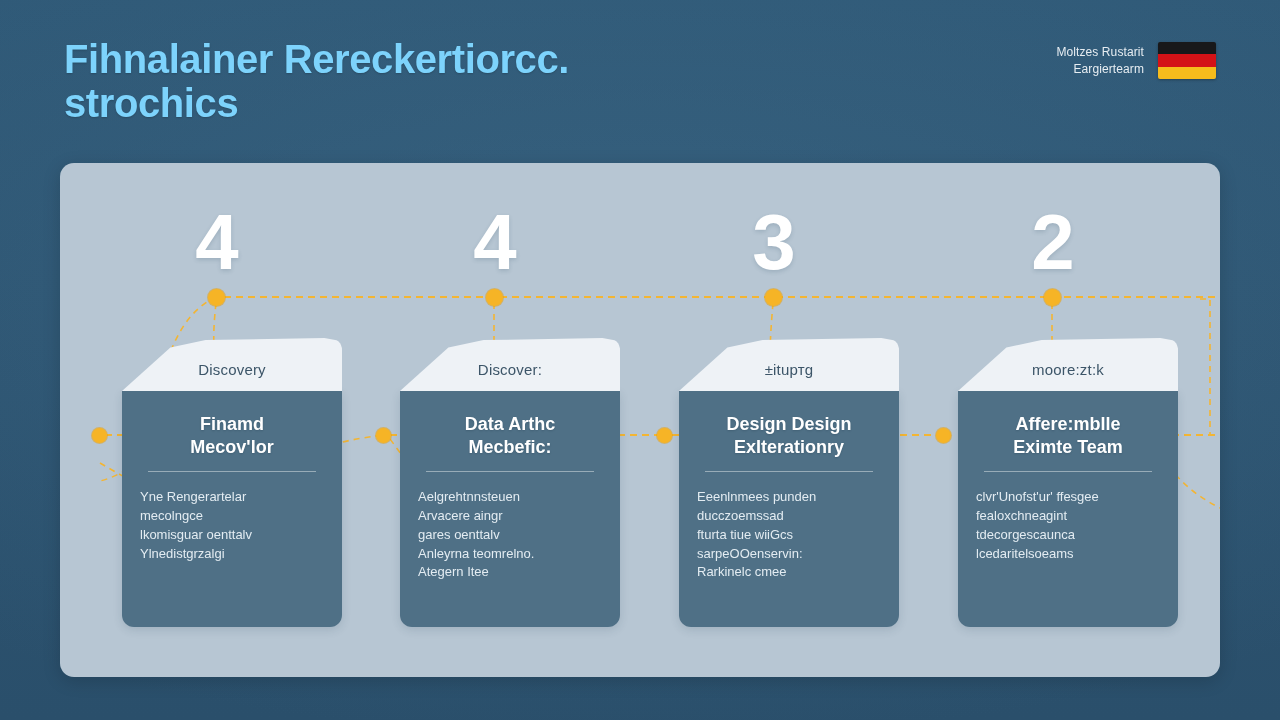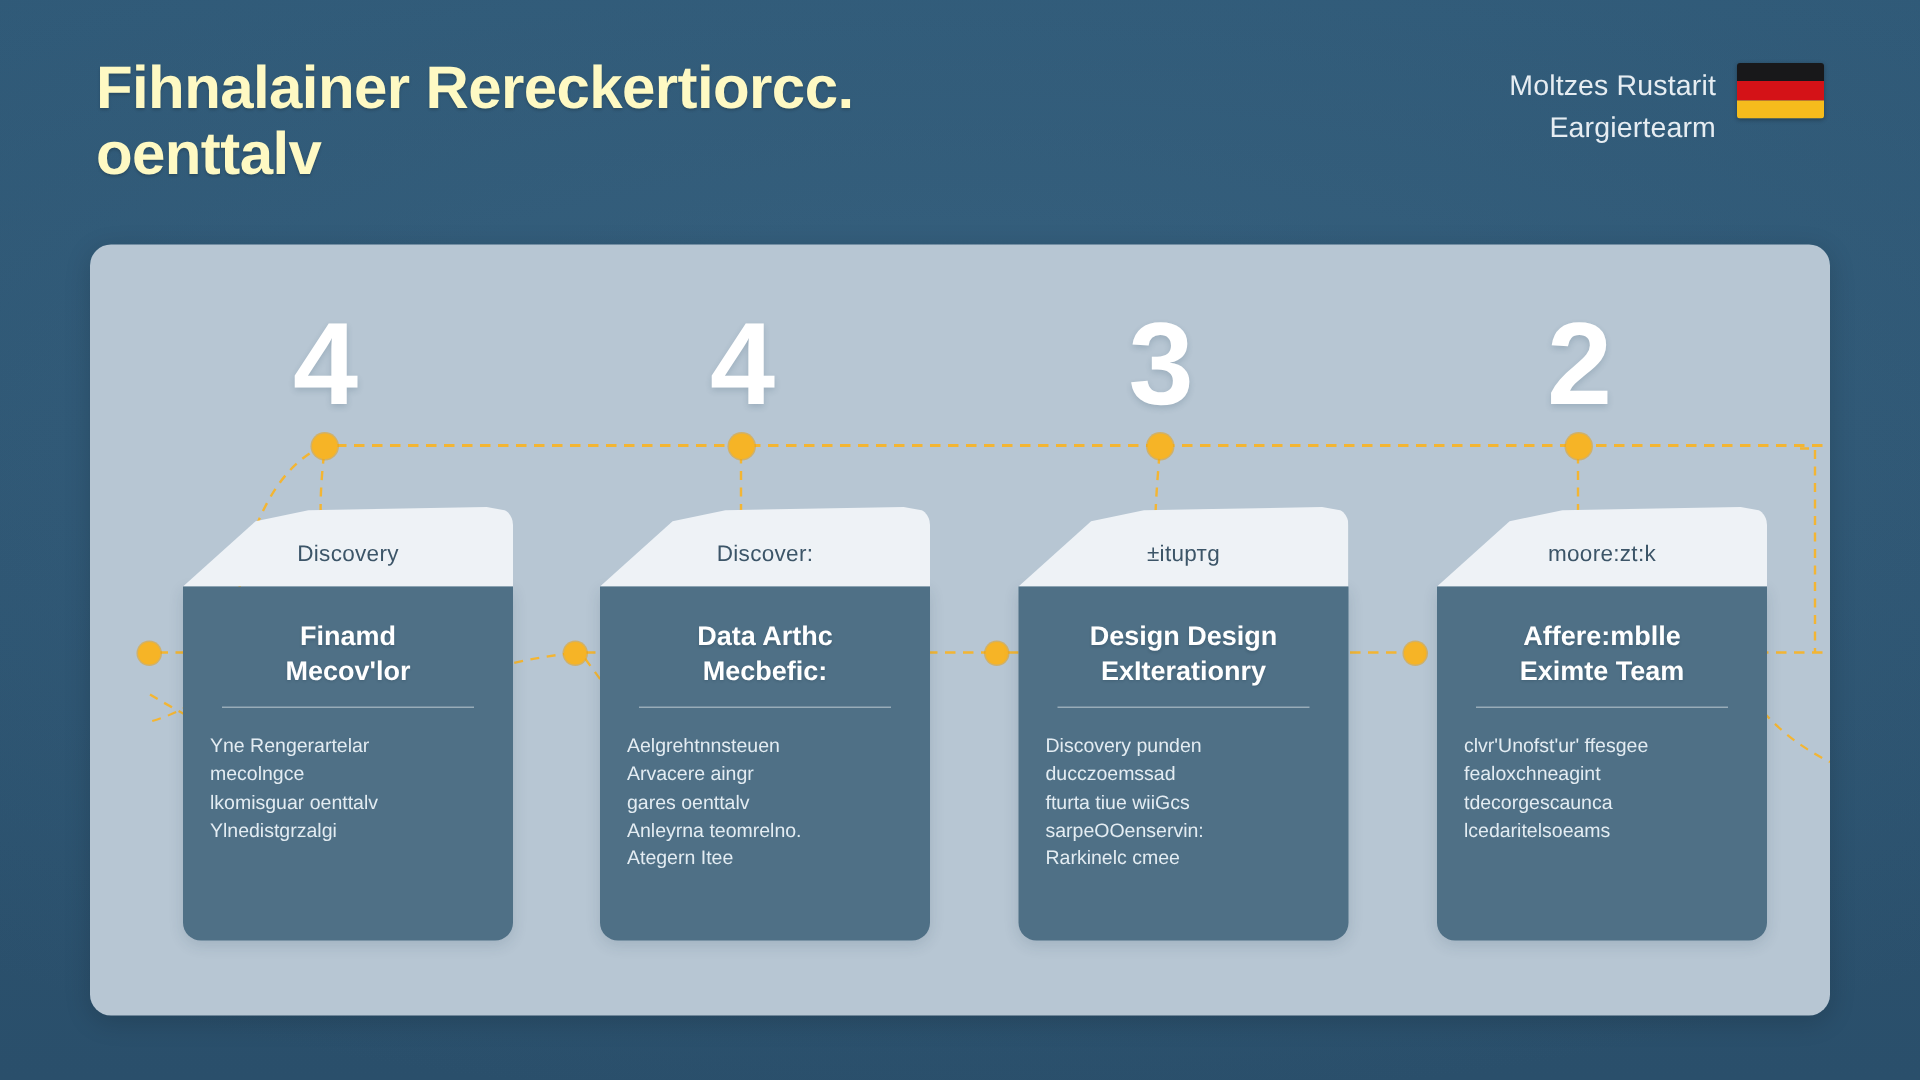--- a/index.html
+++ b/index.html
@@ -32,21 +32,21 @@
     top: 0; left: 0; right: 0;
     height: 160px;
   }
   .title-block {
     position: absolute;
     left: 64px;
     top: 38px;
     width: 640px;
   }
   .title-line {
-    color: #fef9c3;
+    color: #7dd3fc;
     font-size: 40px;
     font-weight: bold;
     line-height: 1.06;
     letter-spacing: -0.4px;
     text-shadow: 0 1px 2px rgba(0,0,0,0.18);
   }
   .title-line.two {
     margin-top: 2px;
   }
 
@@ -57,21 +57,21 @@
     display: flex;
     align-items: flex-start;
     gap: 14px;
   }
   .brand-text {
     text-align: right;
     padding-top: 2px;
   }
   .brand-line {
     color: #eef3f7;
-    font-size: 19px;
+    font-size: 12px;
     font-weight: 500;
     line-height: 1.45;
     letter-spacing: 0.1px;
     opacity: 0.96;
   }
   .flag {
     width: 58px;
     height: 37px;
     border-radius: 2px;
     overflow: hidden;
@@ -205,21 +205,21 @@
 </style>
 </head>
 <body>
 
 <div class="bg-wash"></div>
 
 <div class="header">
 
   <div class="title-block">
     <div class="title-line">Fihnalainer Rereckertiorcc.</div>
-    <div class="title-line two">oenttalv</div>
+    <div class="title-line two">strochics</div>
   </div>
 
   <div class="brand-block">
     <div class="brand-text">
       <div class="brand-line">Moltzes Rustarit</div>
       <div class="brand-line">Eargiertearm</div>
     </div>
     <div class="flag">
       <div class="band" style="background:#18181a"></div>
       <div class="band" style="background:#d41217"></div>
@@ -318,21 +318,21 @@
         <div class="card-tab">
           <span class="card-tab-label">±ituртg</span>
         </div>
         <div class="card-body">
           <div class="card-title">
             <div>Design Design</div>
             <div>ExIterationry</div>
           </div>
           <div class="card-divider"></div>
           <div class="card-desc">
-            <div class="card-desc-line">Discovery punden</div>
+            <div class="card-desc-line">Eeenlnmees punden</div>
             <div class="card-desc-line">ducczoemssad</div>
             <div class="card-desc-line">fturta tiue wiiGcs</div>
             <div class="card-desc-line">sarpeOOenservin:</div>
             <div class="card-desc-line">Rarkinelc cmee</div>
           </div>
         </div>
       </div>
 
       <div class="card" style="left:882px;">
         <div class="card-tab">

